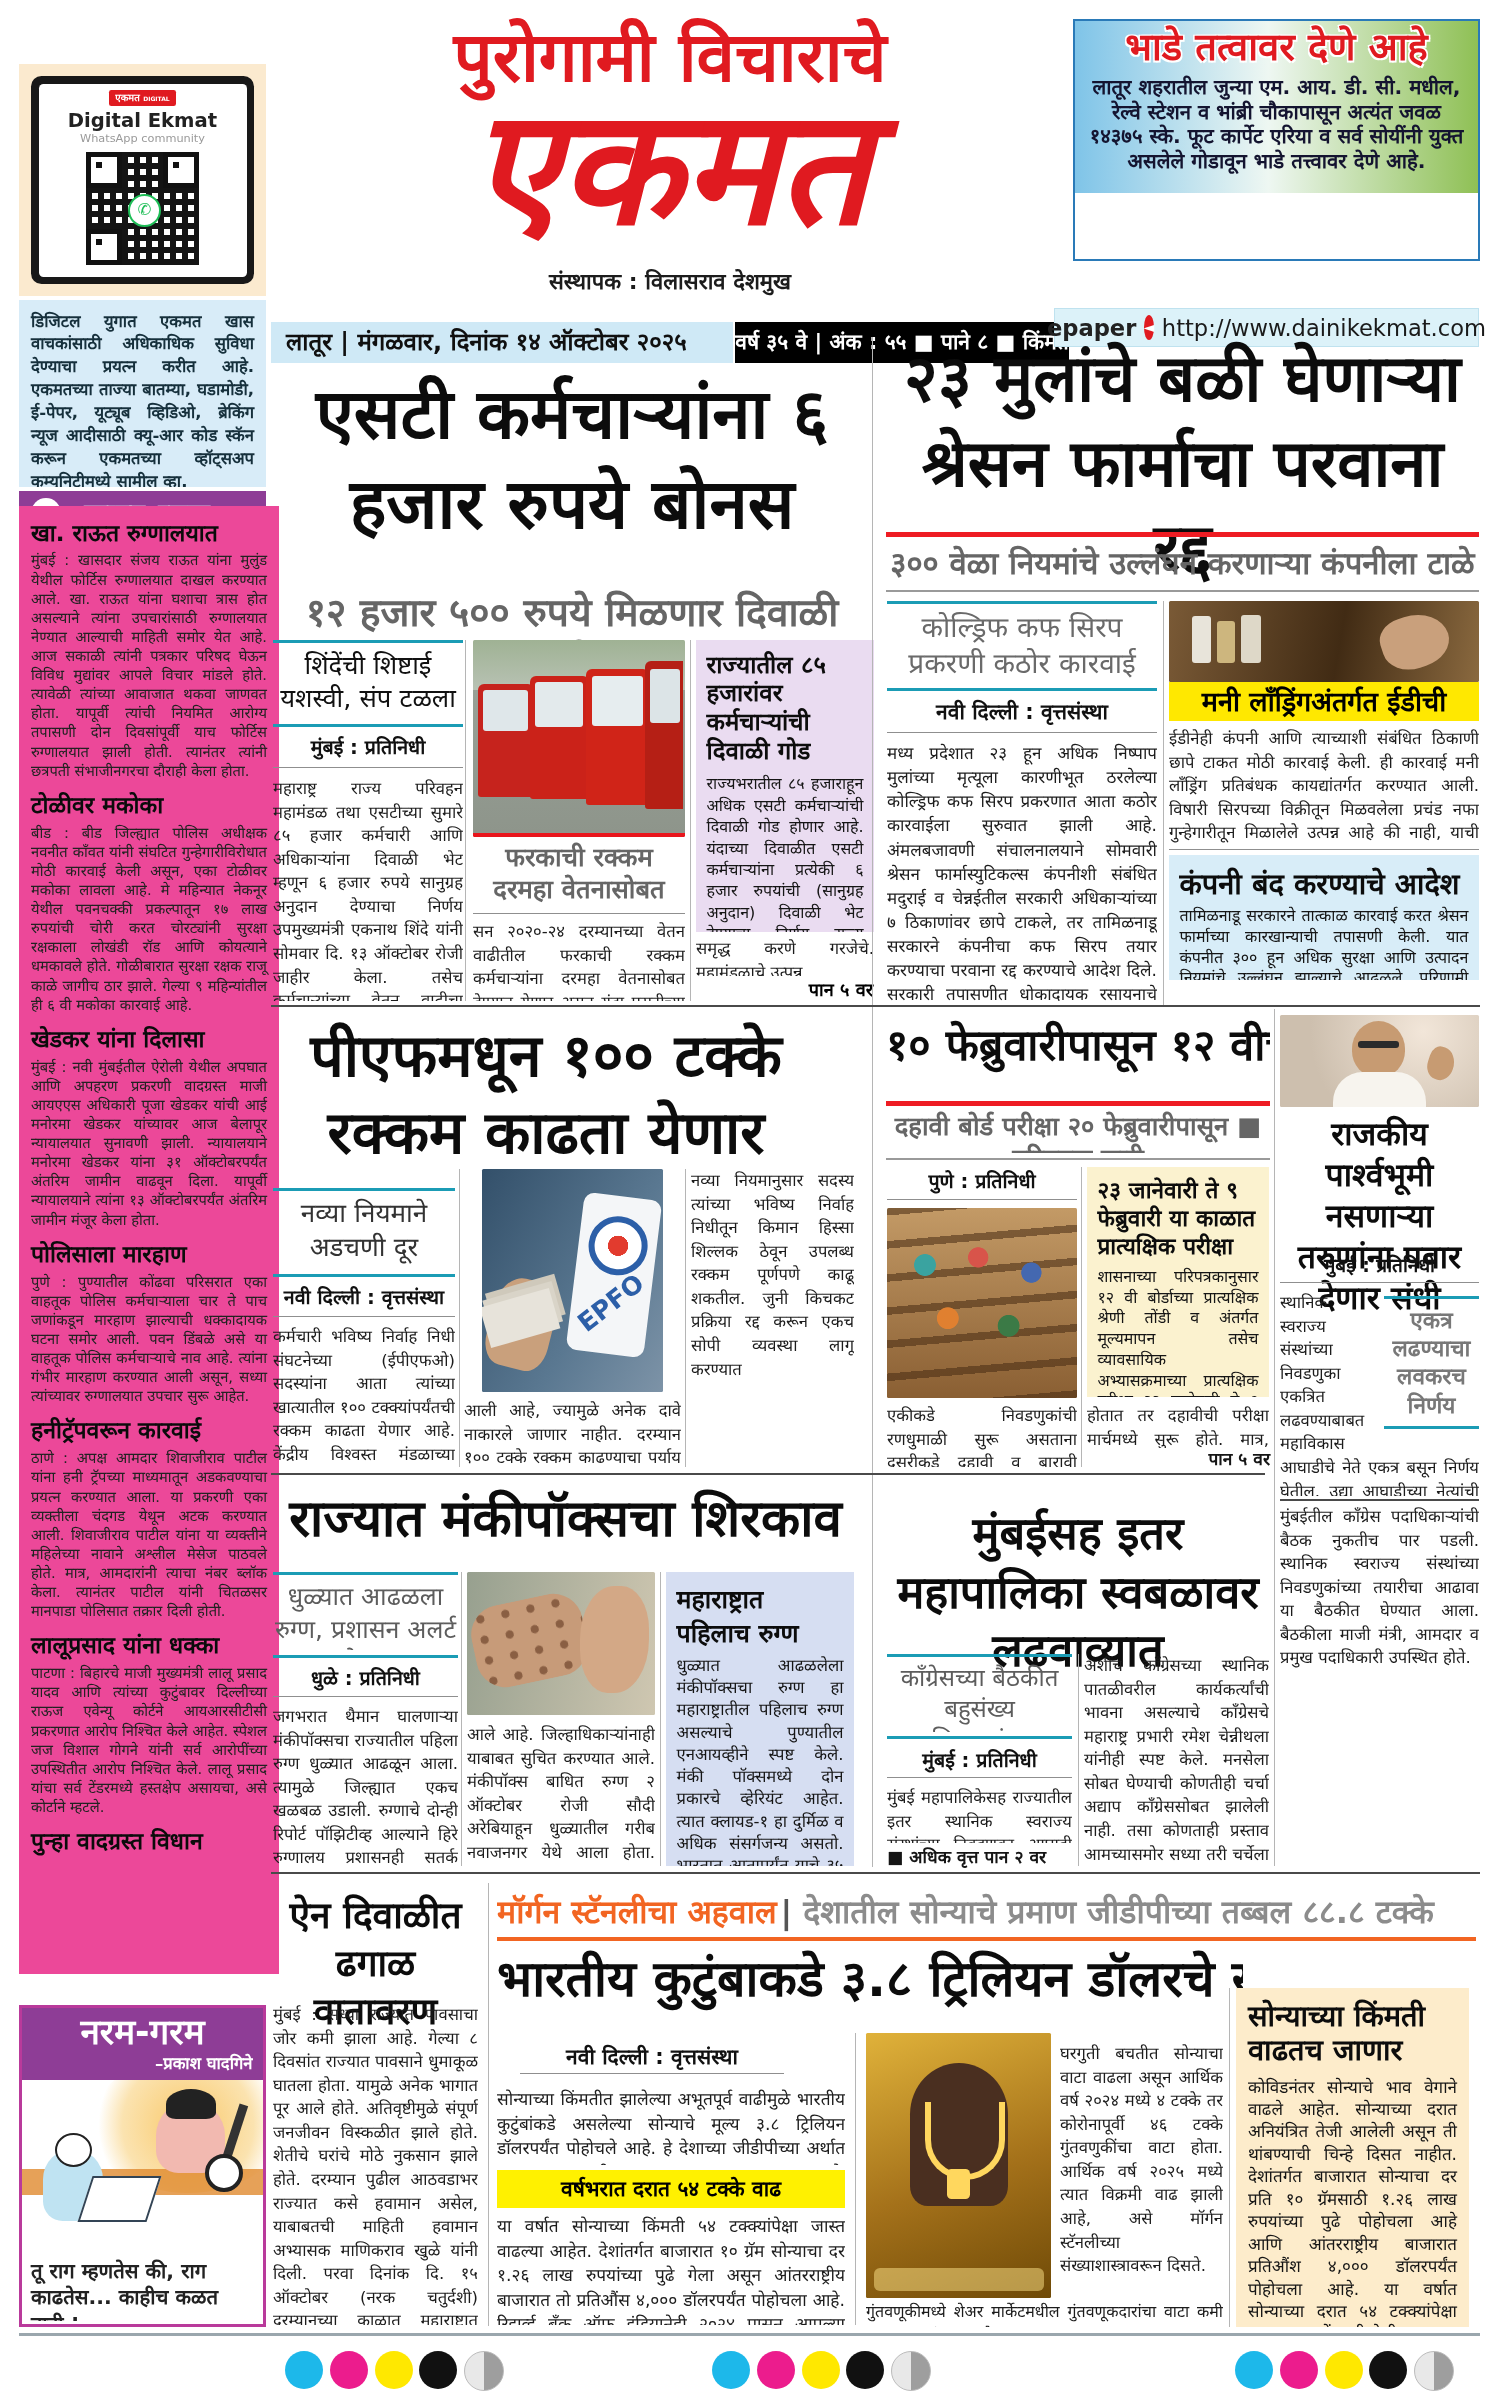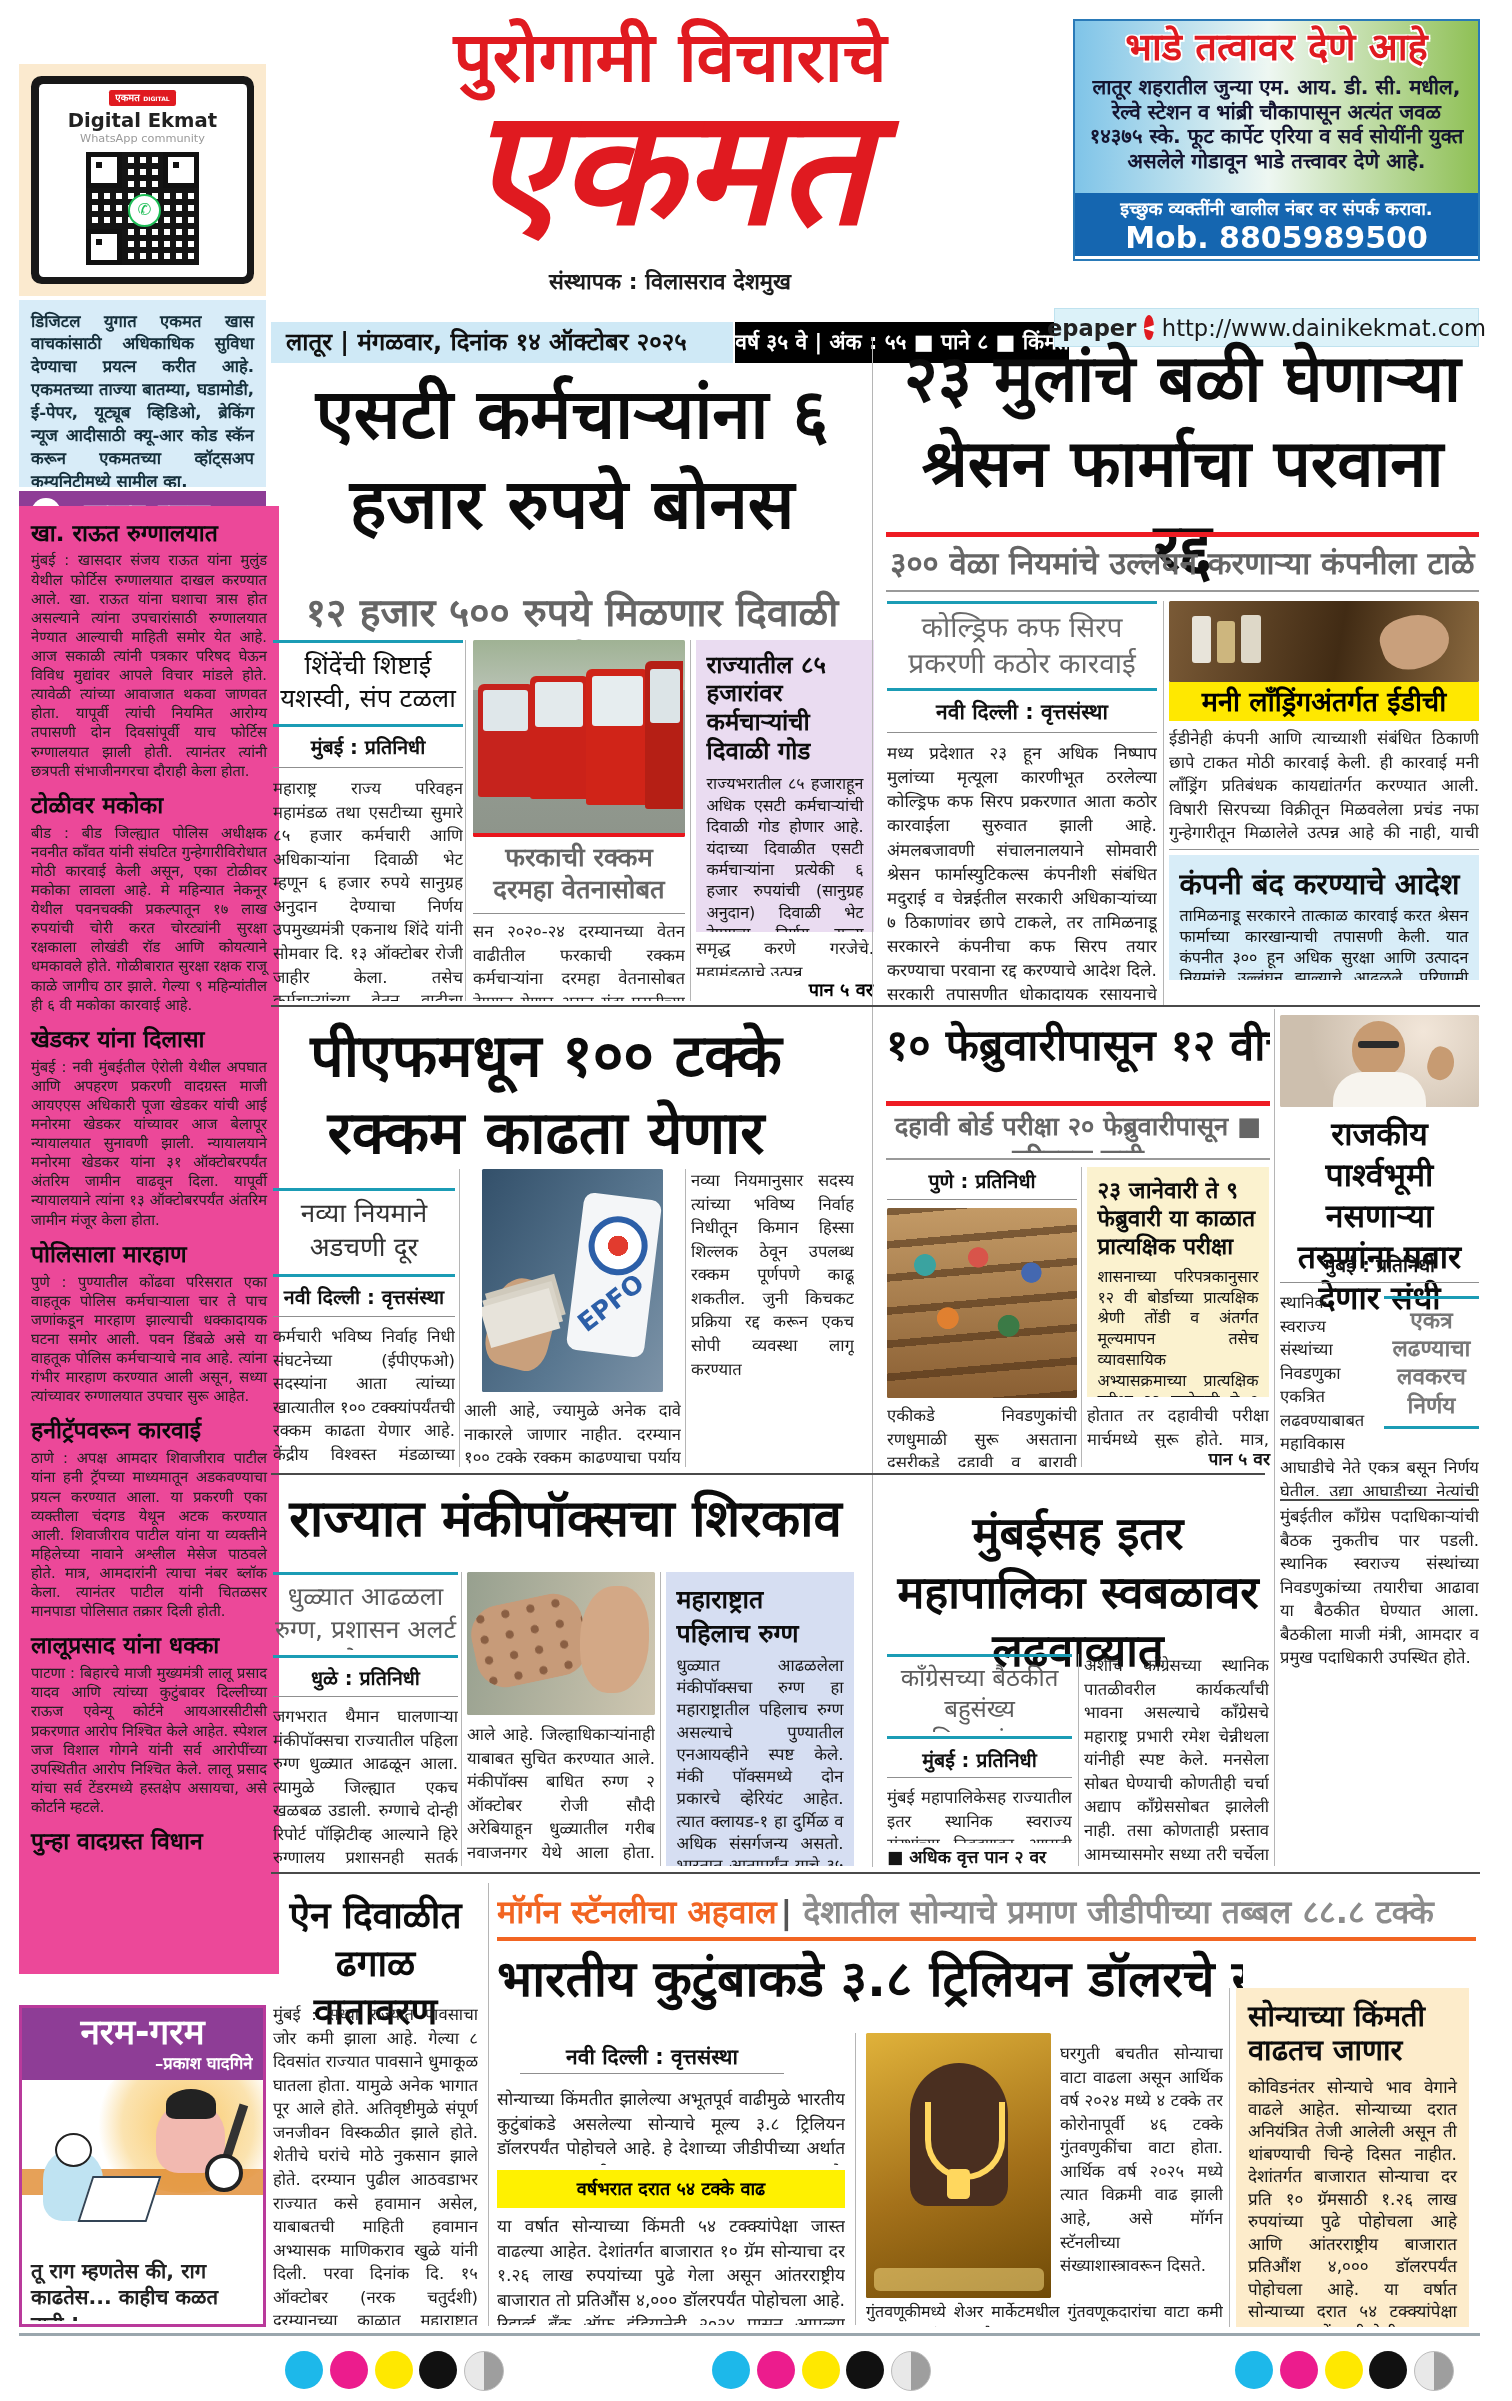--- a/index.html
+++ b/index.html
@@ -128,24 +128,20 @@
     <span class="bold" style="font-size:22.6px;color:#222">epaper</span>
     <span style="width:25.6px;height:25.6px;border-radius:50%;background:#e01a20;color:#fff;font-size:13.6px;line-height:25.6px;text-align:center">◄</span>
     <span style="font-size:22.6px;color:#1a1a1a">http://www.dainikekmat.com</span>
   </div>
 
   <div class="abs" style="left:1073px;top:19px;width:407px;height:242px;border:2.3px solid #2a7ab8">
     <div style="height:172px;background:linear-gradient(90deg,#7fc4e8 0%,#eef7f2 48%,#8fc055 100%);padding:6px 10.5px;box-sizing:border-box;text-align:center">
       <div class="bold" style="font-size:38px;color:#e01a20;text-shadow:-1.5px -1.5px 0 #fff,1.5px -1.5px 0 #fff,-1.5px 1.5px 0 #fff,1.5px 1.5px 0 #fff;line-height:1.1">भाडे तत्वावर देणे आहे</div>
       <p class="bold clip" style="margin:6px 0 0;font-size:20.3px;line-height:1.22;color:#141430;height:113px">लातूर शहरातील जुन्या एम. आय. डी. सी. मधील, रेल्वे स्टेशन व भांब्री चौकापासून अत्यंत जवळ १४३७५ स्के. फूट कार्पेट एरिया व सर्व सोयींनी युक्त असलेले गोडावून भाडे तत्त्वावर देणे आहे.</p>
     </div>
-    <div style="height:63px;background:#1566b0;color:#fff;text-align:center;padding-top:3px;box-sizing:border-box">
-      <div class="bold" style="font-size:18px">इच्छुक व्यक्तींनी खालील नंबर वर संपर्क करावा.</div>
-      <div class="bold" style="font-size:30px">Mob. 8805989500</div>
-    </div>
   </div>
 
   <div class="abs hl" style="left:271px;top:370px;width:602px;height:212px;font-size:69px">एसटी कर्मचाऱ्यांना ६ हजार रुपये बोनस</div>
   <div class="abs deck" style="left:271px;top:589px;width:602px;height:44px;font-size:39px">१२ हजार ५०० रुपये मिळणार दिवाळी अग्रीम</div>
 
   <div class="abs rule-c" style="left:273px;top:640px;width:190px;height:0"></div>
   <div class="abs sub clip" style="left:273px;top:649px;width:190px;height:71px;font-size:25.6px;color:#111">शिंदेंची शिष्टाई यशस्वी, संप टळला</div>
   <div class="abs rule-c" style="left:273px;top:724px;width:190px;height:0"></div>
   <div class="abs byline" style="left:273px;top:733px;width:190px;height:30px;font-size:19.6px">मुंबई : प्रतिनिधी</div>
   <div class="abs rule-g" style="left:273px;top:767px;width:190px;height:0"></div>
@@ -294,21 +290,21 @@
 
   <div class="abs clip" style="left:497px;top:1889px;width:979px;height:44px;white-space:nowrap">
     <span class="bold" style="font-size:32px;color:#f26522">मॉर्गन स्टॅनलीचा अहवाल</span>
     <span class="bold" style="font-size:32px;color:#555"> | </span>
     <span class="bold" style="font-size:32px;color:#8c8c8c">देशातील सोन्याचे प्रमाण जीडीपीच्या तब्बल ८८.८ टक्के</span>
   </div>
   <div class="abs" style="left:497px;top:1937px;width:979px;height:3.8px;background:#f26522"></div>
   <div class="abs hl clip" style="left:497px;top:1947px;width:746px;height:84px;font-size:50px;white-space:nowrap">भारतीय कुटुंबाकडे ३.८ ट्रिलियन डॉलरचे सोने</div>
   <div class="abs byline" style="left:520px;top:2042px;width:264px;height:32px;font-size:21px;border-bottom:1.5px solid #8f8f8f">नवी दिल्ली : वृत्तसंस्था</div>
   <div class="abs bodytx jus clip" style="left:497px;top:2087px;width:348px;height:78px;font-size:17.3px">सोन्याच्या किंमतीत झालेल्या अभूतपूर्व वाढीमुळे भारतीय कुटुंबांकडे असलेल्या सोन्याचे मूल्य ३.८ ट्रिलियन डॉलरपर्यंत पोहोचले आहे. हे देशाच्या जीडीपीच्या अर्थात एकूण सकल राष्ट्रीय उत्पादनाच्या जवळपास ८८.८ टक्के इतके आहे.</div>
-  <div class="abs bold ctr" style="left:497px;top:2170px;width:348px;height:38px;background:#fff100;font-size:18px;line-height:38px;color:#000">वर्षभरात दरात ५४ टक्के वाढ</div>
+  <div class="abs bold ctr" style="left:497px;top:2170px;width:348px;height:38px;background:#fff100;font-size:21px;line-height:38px;color:#000">वर्षभरात दरात ५४ टक्के वाढ</div>
   <div class="abs bodytx jus clip" style="left:497px;top:2214px;width:348px;height:111px;font-size:17.3px">या वर्षात सोन्याच्या किंमती ५४ टक्क्यांपेक्षा जास्त वाढल्या आहेत. देशांतर्गत बाजारात १० ग्रॅम सोन्याचा दर १.२६ लाख रुपयांच्या पुढे गेला असून आंतरराष्ट्रीय बाजारात तो प्रतिऔंस ४,००० डॉलरपर्यंत पोहोचला आहे. रिझर्व्ह बँक ऑफ इंडियानेही २०२४ पासून आपल्या गंगाजळीत सोन्याची भर घालणे सुरू ठेवले आहे.</div>
 
   <div class="photo" style="left:866px;top:2033px;width:185px;height:265px;background:linear-gradient(160deg,#e0b23a 0%,#a4711a 55%,#6f4a07 100%)">
     <div style="position:absolute;left:44px;top:30px;width:98px;height:143px;background:#4a2f20;border-radius:50% 50% 18% 18% / 36% 36% 14% 14%"></div>
     <div style="position:absolute;left:59px;top:69px;width:68px;height:72px;border:6px solid #ffd75e;border-top:none;border-radius:0 0 45px 45px"></div>
     <div style="position:absolute;left:81px;top:136px;width:22.6px;height:30px;background:#ffd75e;border-radius:4.5px"></div>
     <div style="position:absolute;left:7.5px;bottom:7.5px;width:170px;height:22.6px;background:rgba(255,230,140,.5);border-radius:6px"></div>
   </div>
   <div class="abs bodytx jus clip" style="left:1060px;top:2042px;width:163px;height:249px;font-size:16.6px">घरगुती बचतीत सोन्याचा वाटा वाढला असून आर्थिक वर्ष २०२४ मध्ये ४ टक्के तर कोरोनापूर्वी ४६ टक्के गुंतवणुकींचा वाटा होता. आर्थिक वर्ष २०२५ मध्ये त्यात विक्रमी वाढ झाली आहे, असे मॉर्गन स्टॅनलीच्या संख्याशास्त्रावरून दिसते.</div>
   <div class="abs bodytx jus clip" style="left:866px;top:2301px;width:357px;height:25.6px;font-size:16px">गुंतवणूकीमध्ये शेअर मार्केटमधील गुंतवणूकदारांचा वाटा कमी राहण्याचा अंदाज आहे.</div>

